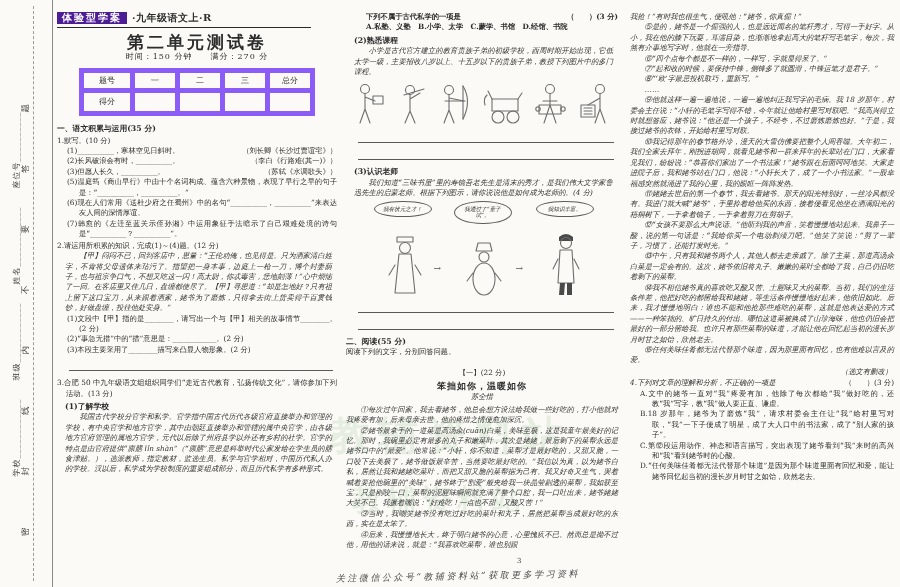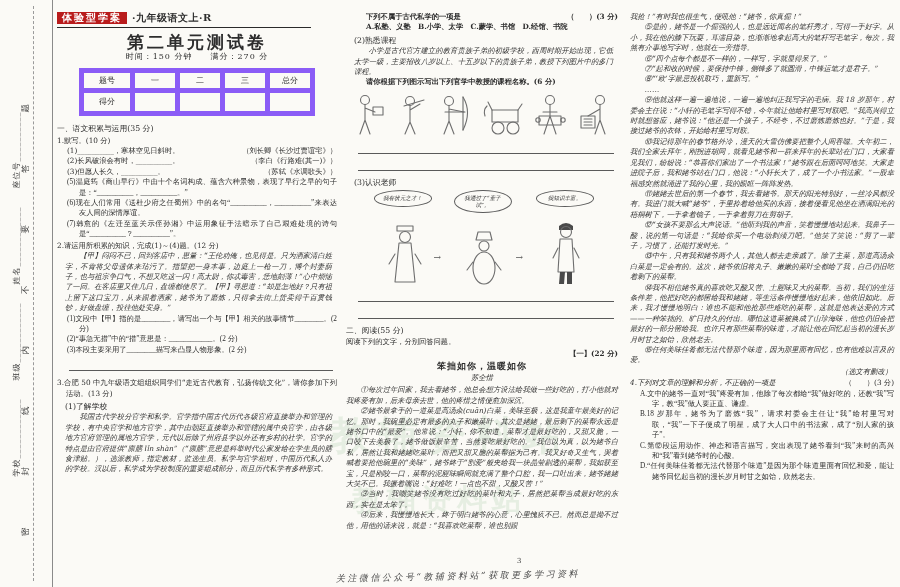--- a/index.html
+++ b/index.html
@@ -22,38 +22,38 @@
     transform:rotate(-90deg); font-size:8.5px; letter-spacing:52px; color:#3a3a3a;
     text-align:center; white-space:nowrap;
   }
   
   .col { position:absolute; top:12px; font-size:7.3px; line-height:10.4px; text-align:justify; }
   .col-left  { left:57px;  width:280px; }
   .col-mid   { left:346px; width:272px; }
   .col-right { left:630px; width:264px; }
   
   .header-row { display:flex; align-items:center; gap:5px; border-bottom:1.6px solid #2a2a2a; padding-bottom:3px; width:254px; }
-  .badge { background:#b91c1c; color:#fff; font-weight:bold; font-size:10px; padding:1px 5px; letter-spacing:2px; }
+  .badge { background:#4c1d95; color:#fff; font-weight:bold; font-size:10px; padding:1px 5px; letter-spacing:2px; }
   .series { font-weight:bold; font-size:10px; letter-spacing:0.5px; }
   .title { text-align:center; font-size:17px; font-weight:bold; letter-spacing:3px; margin-top:9px; }
   .subtitle { text-align:center; font-size:8px; margin-top:4px; letter-spacing:1px; }
   .score-table { margin:6px auto 8px; border-collapse:collapse; }
   .score-table td { border:5px solid #8b5cf6; width:40px; height:15px; text-align:center; font-size:8px; padding:0; }
   .score-table td.first { width:46px; }
   .score-table tr.r2 td { height:18px; }
   
-  .sec-h { font-weight:normal; font-size:7.8px; margin-top:3px; }
+  .sec-h { font-weight:bold; font-size:7.8px; margin-top:3px; }
   .qlabel { padding-left:9px; text-indent:-9px; margin-top:1px; }
-  .it { margin-left:10px; padding-left:12px; text-indent:-12px;font-family:Liberation Serif, serif; }
+  .it { margin-left:10px; padding-left:12px; text-indent:-12px; }
   .row-sb { margin-left:10px; display:flex; justify-content:space-between; white-space:nowrap; }
   .kai-p { font-style:italic; color:#343434; text-indent:2em; margin:0 5px 0 8px; }
   .essay-p { font-style:italic; color:#343434; text-indent:2em; }
   .no-indent { text-indent:0; }
   .ans { margin:6px 4px 7px 12px; border-bottom:0.9px solid #5a5a5a; height:9px; }
-  .essay-part { text-align:right; font-weight:bold; margin-top:2px; }
+  .essay-part { text-align:center; font-weight:normal; margin-top:11px; }
   .essay-title { text-align:center; font-weight:bold; font-size:9px; letter-spacing:1px; margin-top:2px; }
   .essay-author { text-align:center; font-style:italic; margin:1px 0 2px; }
   .src-note { text-align:right; font-style:italic; margin:1px 2px 1px 0; }
   .indent20 { margin-left:20px;font-weight:bold; }
   .indent8 { margin-left:8px; }
   
   .illo-row { display:flex; justify-content:space-between; align-items:flex-end; margin:4px 6px 2px; }
   .sketch { stroke:#6e6e6e; fill:none; stroke-width:1.1; stroke-linecap:round; stroke-linejoin:round; }
   .sketch-dark { fill:#4a4a4a; stroke:none; }
   .teacher-cartoon { position:relative; width:225px; height:96px; margin:2px auto 0; }
@@ -151,21 +151,20 @@
   <div class="col col-mid">
 
     <div class="row-sb indent20">
       <span>下列不属于古代私学的一项是</span>
       <span>（　　）(3 分)</span>
     </div>
     <div class="indent20">A.私塾、义塾　B.小学、太学　C.蒙学、书馆　D.经馆、书院</div>
 
     <div class="sec-h indent8">(2)熟悉课程</div>
     <div class="kai-p">小学是古代官方建立的教育贵族子弟的初级学校，西周时期开始出现，它低太学一级，主要招收八岁以上、十五岁以下的贵族子弟，教授下列图片中的多门课程。</div>
-    <div class="indent20">请你根据下列图示写出下列官学中教授的课程名称。(6 分)</div>
 
     <div class="illo-row">
       <svg width="36" height="46" viewBox="0 0 36 46">
         <g class="sketch">
           <circle cx="13" cy="8" r="4.5"></circle>
             <path d="M13 12.5 V28 M13 28 L8 42 M13 28 L18 42 M13 16 L23 20"></path>
           <rect x="21" y="15" width="10" height="8"></rect>
         </g>
       </svg>
       <svg width="36" height="46" viewBox="0 0 36 46">
@@ -206,20 +205,21 @@
             <path d="M24 12.5 V28 M24 28 L19 42 M24 28 L29 42 M24 17 L12 24"></path>
           <rect x="5" y="24" width="14" height="12"></rect>
             <path d="M8 27 L16 27 M8 30 L16 30 M8 33 L16 33"></path>
         </g>
       </svg>
     </div>
     <div class="ans"></div>
     <div class="ans"></div>
 
     <div class="sec-h indent8">(3)认识老师</div>
+    <div class="kai-p">我们知道“三味书屋”里的寿镜吾老先生是清末的秀才，是我们伟大文学家鲁迅先生的启蒙老师。根据下列图示，请你说说他是如何成为老师的。(4 分)</div>
 
     <div class="teacher-cartoon">
       <div class="t-bubble" style="left:4px;">我有状元之才！</div>
       <div class="t-bubble" style="left:84px;">我通过了“童子试”。</div>
       <div class="t-bubble" style="left:166px;">我知识丰富。</div>
       <span class="t-arrow" style="left:64px;">→</span>
       <span class="t-arrow" style="left:146px;">→</span>
       <svg class="t-fig" style="left:12px;" width="44" height="62" viewBox="0 0 44 62">
         <g class="sketch">
           <rect x="15" y="2" width="16" height="5"></rect>

